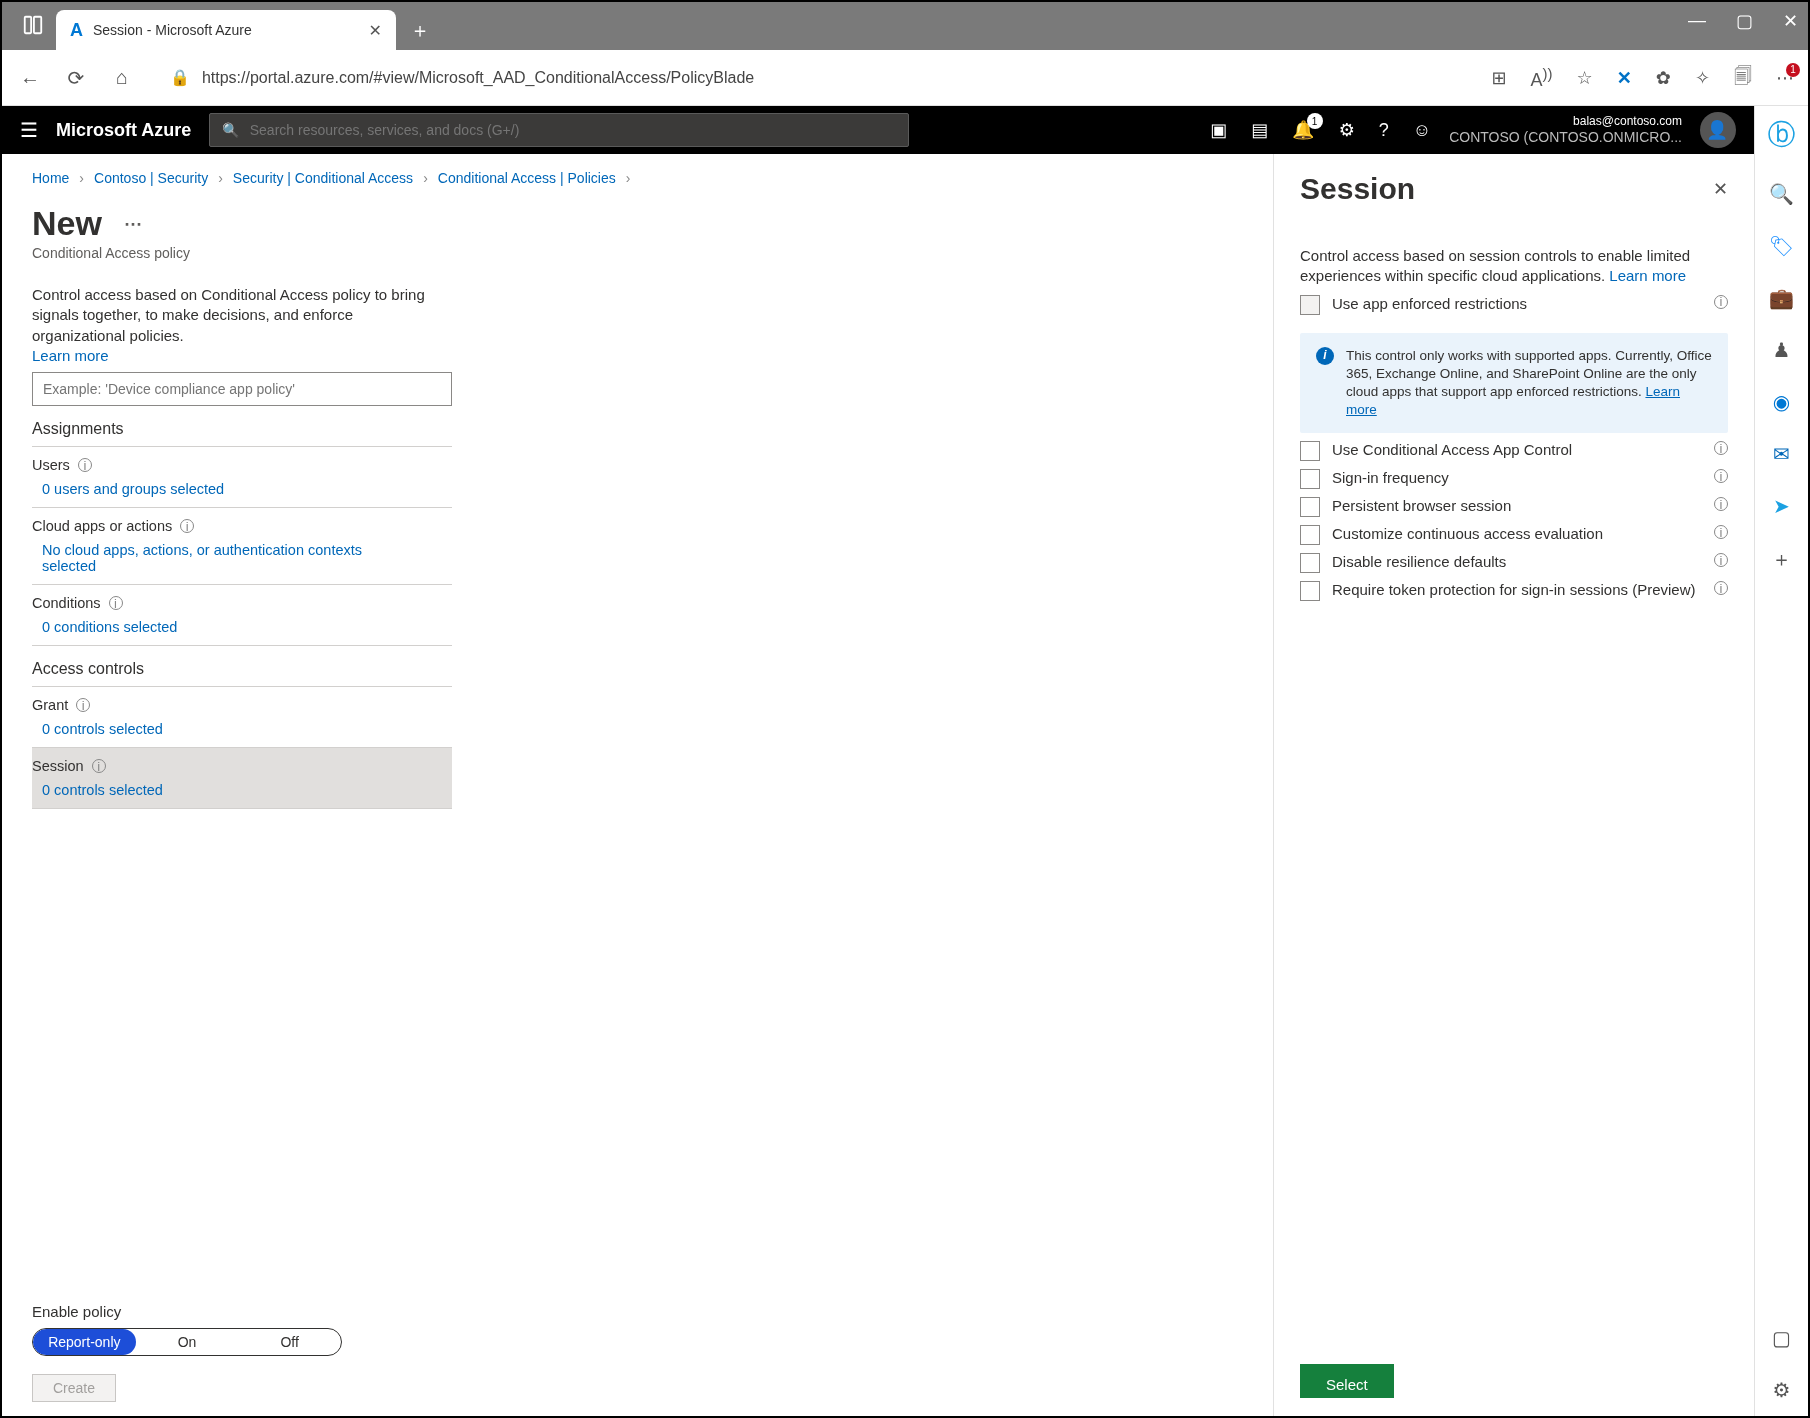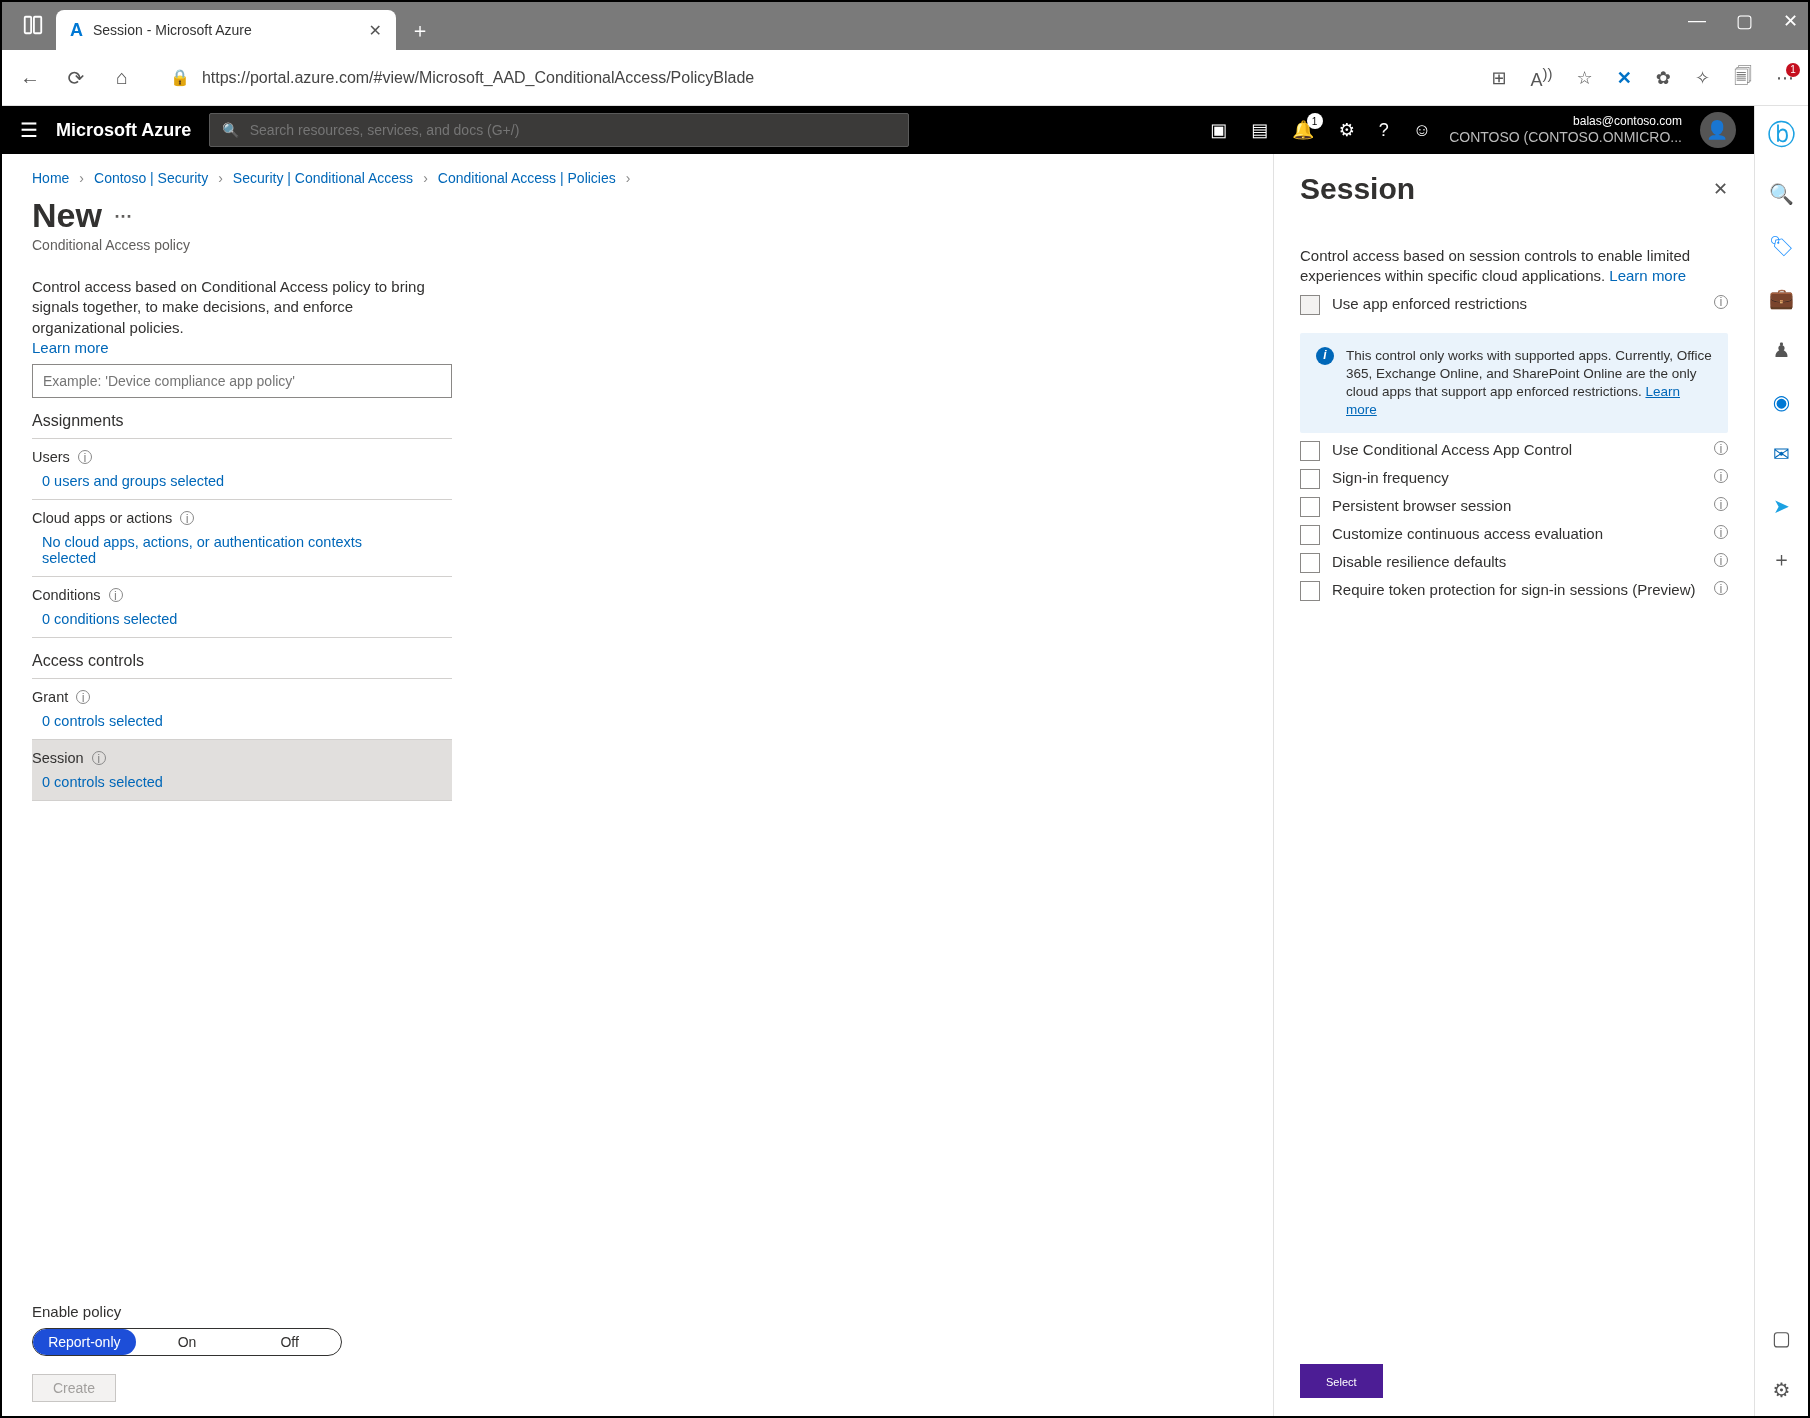--- a/index.html
+++ b/index.html
@@ -50,26 +50,26 @@
   .azhead .user { text-align:right; font-size:12px; line-height:1.2; }
   .azhead .user .dir { font-size:14px; color:#bbb; }
   .azhead .avatar { width:36px; height:36px; border-radius:50%; background:#555; display:flex; align-items:center; justify-content:center; font-size:18px;}
 
   
   .portalbody { flex:1; display:flex; min-height:0; }
   .leftpane { flex:1; padding:16px 30px 16px 30px; overflow:auto; border-right:1px solid #e1e1e1; position:relative; }
   .rightpane { width:480px; padding:18px 26px; display:flex; flex-direction:column; }
 
   
-  .breadcrumb { font-size:14px; color:#0067b8; display:flex; gap:10px; align-items:center; flex-wrap:wrap; margin-bottom:10px;}
+  .breadcrumb { font-size:14px; color:#0067b8; display:flex; gap:10px; align-items:center; flex-wrap:wrap; margin-bottom:18px;}
   .breadcrumb a { color:#0067b8; text-decoration:none; }
   .breadcrumb .sep { color:#888; }
 
   
-  .pagetitle { font-size:34px; font-weight:600; margin-top:4px; display:flex; align-items:center; gap:12px;}
+  .pagetitle { font-size:34px; font-weight:600; margin-top:4px; display:flex; align-items:center; gap:22px;}
   .pagesub { color:#605e5c; font-size:14px; margin-top:2px; margin-bottom:24px;}
 
   .desc { color:#323130; max-width:400px; line-height:1.35; font-size:15px;}
   .desc a { color:#0067b8; text-decoration:none; }
 
   .fieldlabel { margin-top:26px; font-size:15px; }
   .fieldlabel .req { color:#a4262c; }
   .textinput { width:420px; height:34px; border:1px solid #8a8886; margin-top:6px; padding:0 10px; font-size:14px; }
 
   .sectionhead { margin-top:14px; font-size:16px; padding-bottom:8px; border-bottom:1px solid #d2d0ce; width:420px; font-weight:400;}
@@ -98,21 +98,21 @@
   .chkrow .chk { width:20px; height:20px; border:1px solid #8a8886; flex-shrink:0;}
   .chkrow.disabled .chk { background:#f3f2f1; }
   .chkrow .chktext { flex:1; }
   .chkrow .info { color:#888; font-size:13px; border:1px solid #888; border-radius:50%; width:14px; height:14px; display:inline-flex; align-items:center; justify-content:center; margin-left:6px; flex-shrink:0;}
 
   .infobox { background:#eaf3fb; padding:14px 16px; margin-top:18px; display:flex; gap:12px; font-size:13.5px; line-height:1.35; border-radius:2px;}
   .infobox .i { width:18px; height:18px; border-radius:50%; background:#0067b8; color:#fff; display:flex; align-items:center; justify-content:center; flex-shrink:0; font-style:italic; font-weight:bold; font-size:12px;}
   .infobox a { color:#0067b8; text-decoration:underline;}
 
   .rp-footer { margin-top:auto; }
-  .selectbtn { background:#4c1d95; color:#fff; border:none; height:34px; padding:12px 26px; font-size:11px; }
+  .selectbtn { background:#15803d; color:#fff; border:none; height:34px; padding:12px 26px; font-size:15px; }
 
   svg { display:block; }
 </style>
 </head>
 <body>
 
 <div class="window">
 
   <div class="titlebar">
     <div class="ws-icon">

